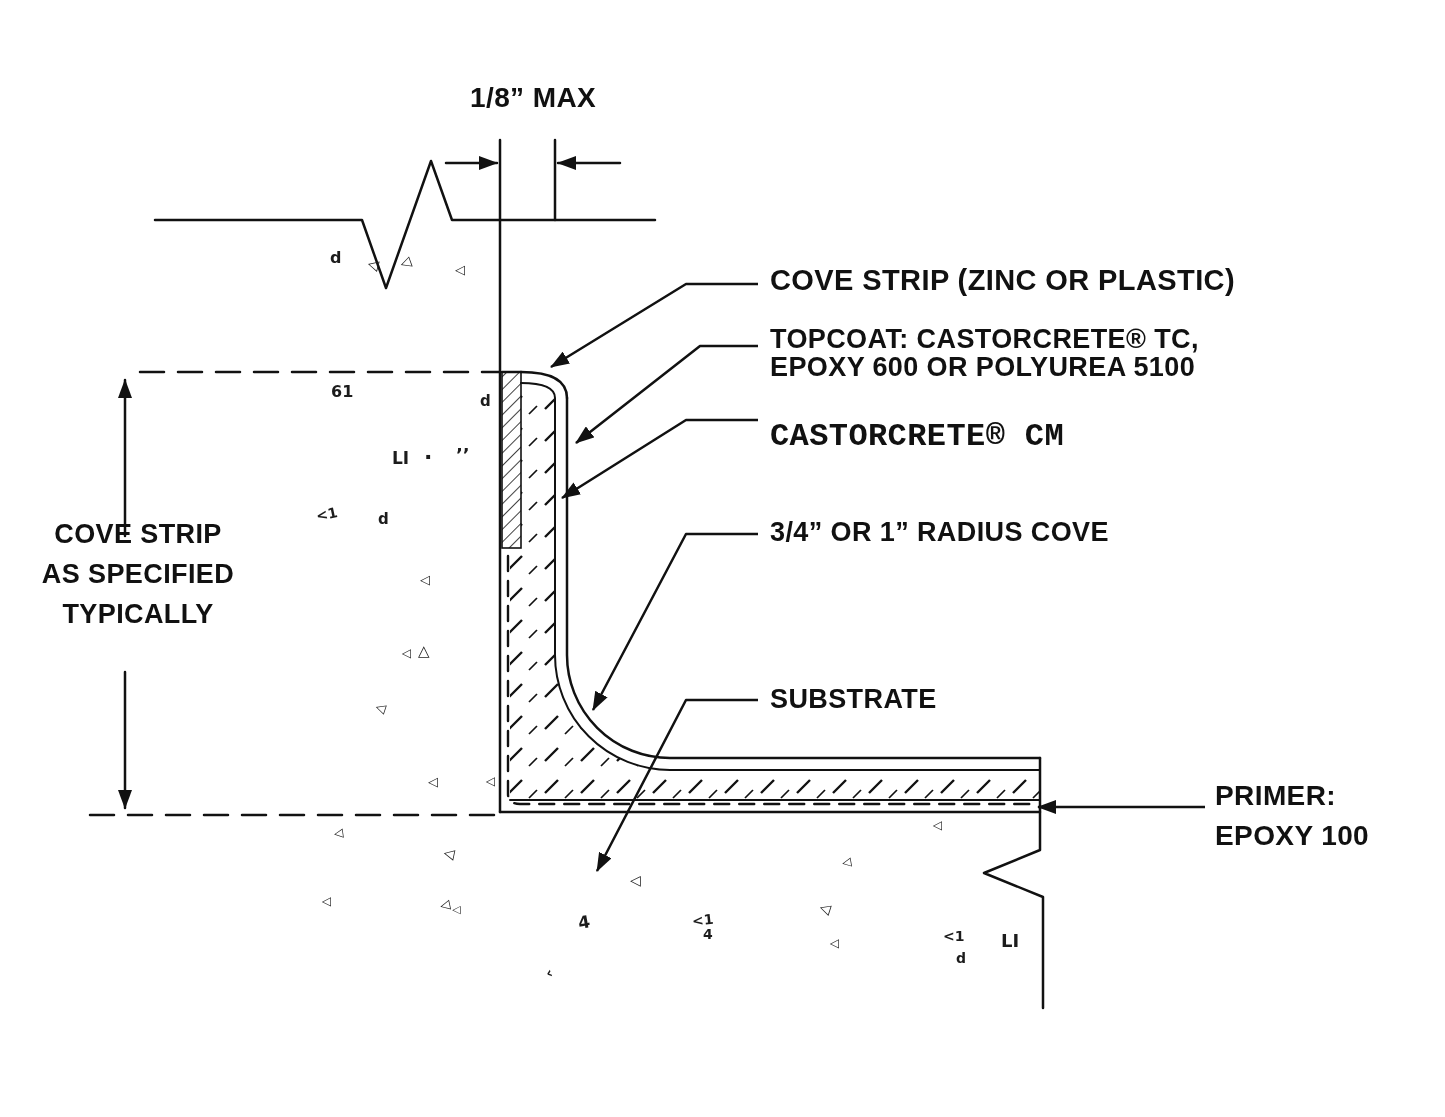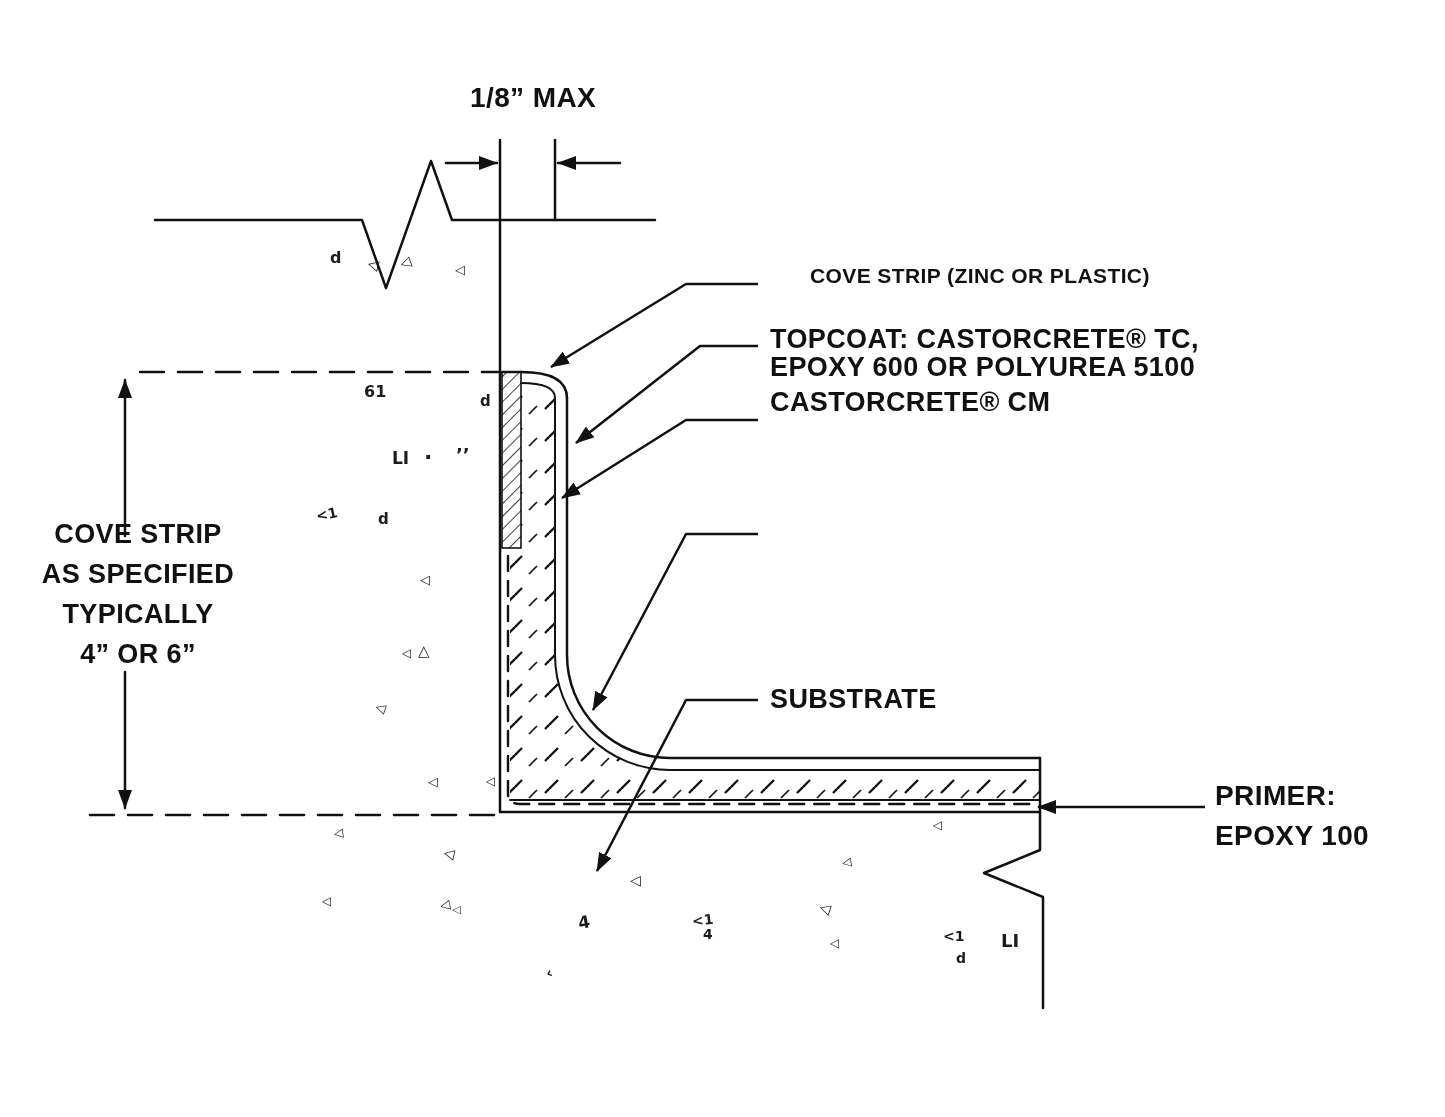--- a/index.html
+++ b/index.html
@@ -73,43 +73,43 @@
       <path d="M1205,807 L1038,807" marker-end="url(#arr)"></path>
     </g>
   </svg>
 
   <div class="lbl" style="left:470px;top:82px;font-size:28px;">1/8” MAX</div>
 
   <div class="dim-left">
     <div>COVE STRIP</div>
     <div>AS SPECIFIED</div>
     <div>TYPICALLY</div>
-    <div>4” OR 6”</div>
   </div>
 
-  <div class="lbl" style="left:770px;top:264px;font-size:21px;margin-left:40px;">COVE STRIP (ZINC OR PLASTIC)</div>
+  <div class="lbl" style="left:770px;top:264px;font-size:29px;">COVE STRIP (ZINC OR PLASTIC)</div>
 
   <div class="lbl" style="left:770px;top:312px;font-size:27px;margin-top:12px;">TOPCOAT: CASTORCRETE® TC,</div>
   <div class="lbl" style="left:770px;top:352px;font-size:27px;">EPOXY 600 OR POLYUREA 5100</div>
 
-  <div class="lbl" style="left:770px;top:387px;font-size:27px;">CASTORCRETE® CM</div>
+  <div class="lbl" style="left:770px;top:419px;font-size:32px;font-family:Liberation Mono, monospace;">CASTORCRETE® CM</div>
 
+  <div class="lbl" style="left:770px;top:517px;font-size:27px;">3/4” OR 1” RADIUS COVE</div>
 
   <div class="lbl" style="left:770px;top:684px;font-size:27px;">SUBSTRATE</div>
 
   <div class="lbl" style="left:1215px;top:780px;font-size:28px;">PRIMER:</div>
   <div class="lbl" style="left:1215px;top:820px;font-size:28px;">EPOXY 100</div>
 
 
   <div class="texture">
       <span style="left: 330px; top: 248px; font-size: 16px; transform: rotate(0deg);">d</span>
       <span style="left: 368px; top: 256px; font-size: 14px; transform: rotate(15deg);">◁</span>
       <span style="left: 400px; top: 254px; font-size: 14px; transform: rotate(-20deg);">◁</span>
       <span style="left: 455px; top: 262px; font-size: 13px; transform: rotate(0deg);">◁</span>
-      <span style="left: 364px; top: 382px; font-size: 16px; transform: rotate(0deg);">61</span>
+      <span style="left: 331px; top: 382px; font-size: 16px; transform: rotate(0deg);">61</span>
       <span style="left: 480px; top: 392px; font-size: 15px; transform: rotate(0deg);">d</span>
       <span style="left: 392px; top: 448px; font-size: 17px; transform: rotate(0deg);">LI</span>
       <span style="left: 424px; top: 444px; font-size: 22px; transform: rotate(0deg);">·</span>
       <span style="left: 456px; top: 444px; font-size: 18px; transform: rotate(0deg);">’’</span>
       <span style="left: 316px; top: 506px; font-size: 14px; transform: rotate(-12deg);">&lt;1</span>
       <span style="left: 378px; top: 510px; font-size: 15px; transform: rotate(0deg);">d</span>
       <span style="left: 420px; top: 572px; font-size: 13px; transform: rotate(0deg);">◁</span>
       <span style="left: 418px; top: 642px; font-size: 15px; transform: rotate(0deg);">△</span>
       <span style="left: 402px; top: 646px; font-size: 12px; transform: rotate(0deg);">◁</span>
       <span style="left: 376px; top: 700px; font-size: 13px; transform: rotate(18deg);">◁</span>

